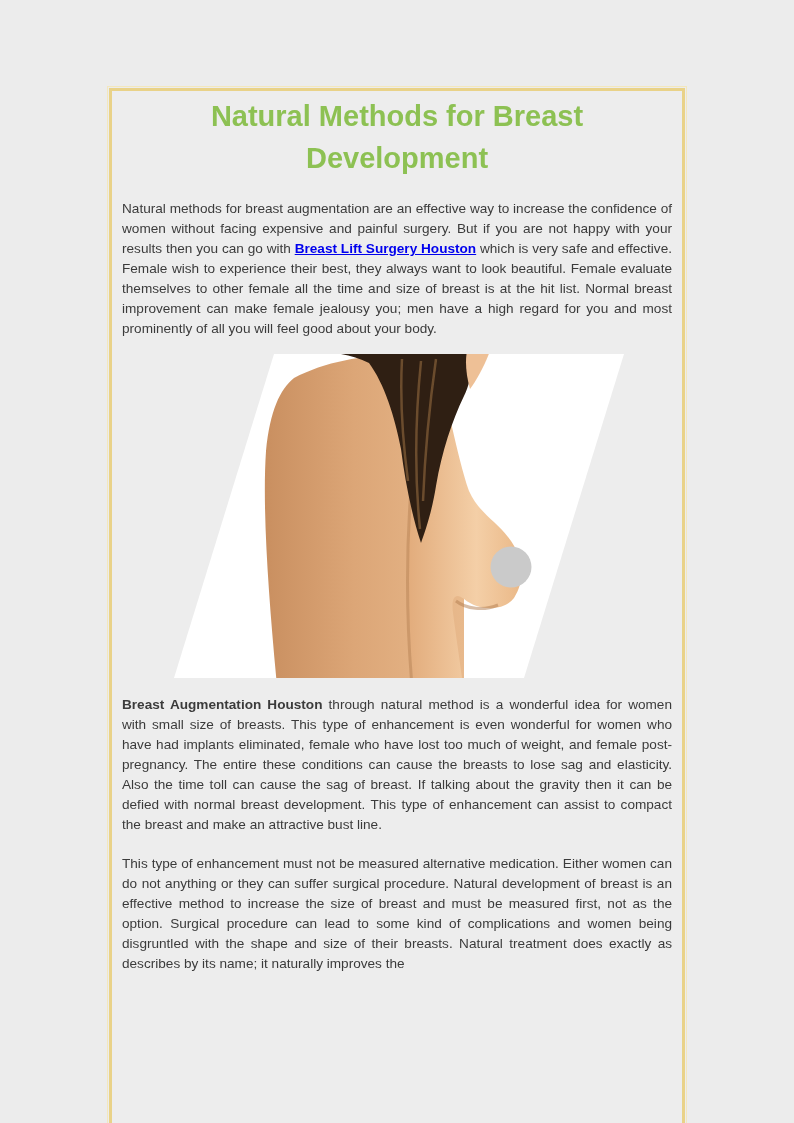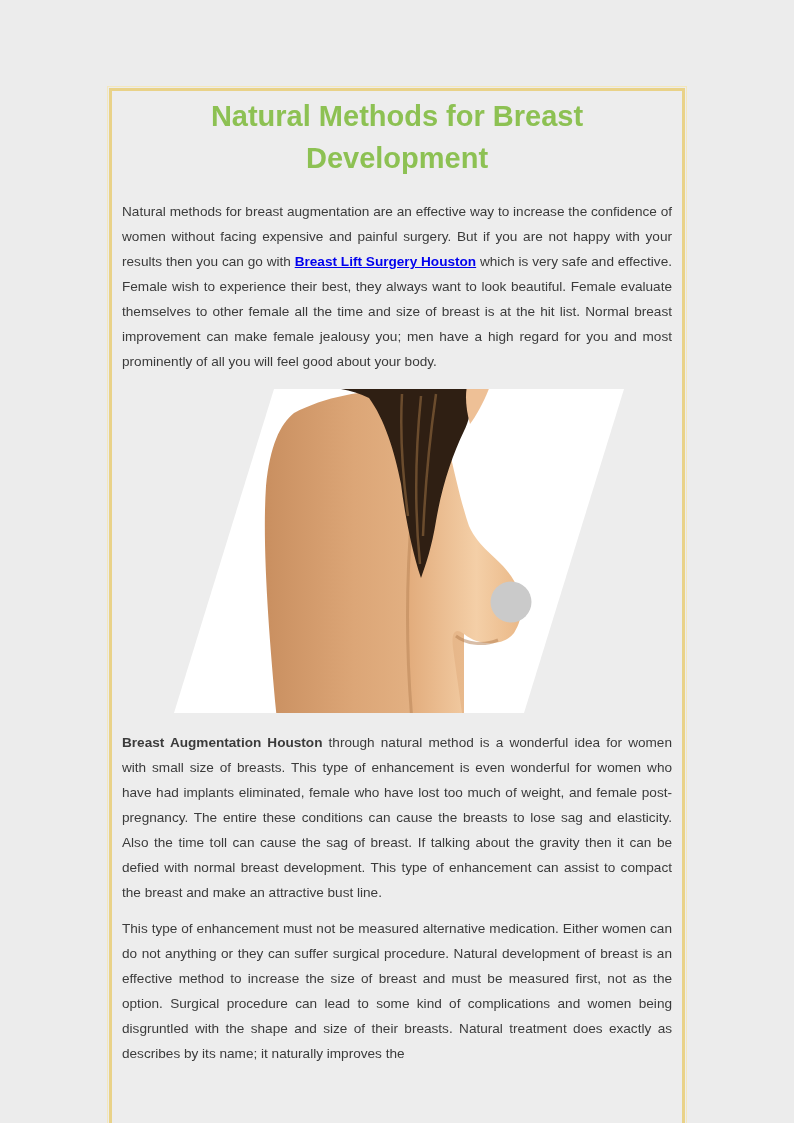--- a/index.html
+++ b/index.html
@@ -30,26 +30,26 @@
     text-align: center;
     font-size: 29px;
     line-height: 42px;
     font-weight: bold;
     color: #8dc153;
     letter-spacing: 0;
   }
   p.doc-para {
     margin: 0;
     font-size: 13.6px;
-    line-height: 25px;
+    line-height: 20px;
     color: #3b3b3b;
     text-align: justify;
   }
   p.para-intro { margin-bottom: 0; }
-  p.para-augmentation { margin-bottom: 11px; }
+  p.para-augmentation { margin-bottom: 19px; }
   p.para-alternative { margin-bottom: 8px; }
   .doc-figure {
     margin: 12px 0 14px 52px;
     width: 460px;
     height: 330px;
   }
   a.doclink {
     color: #0000ee;
     font-weight: bold;
     text-decoration: underline;

